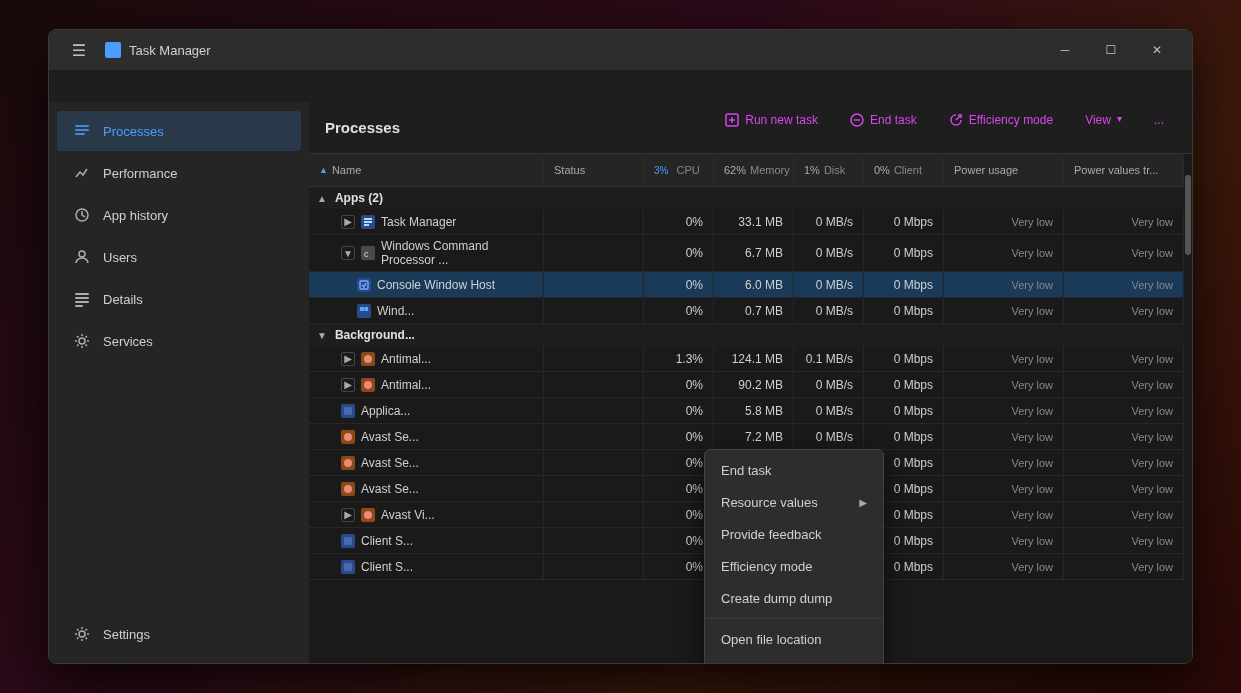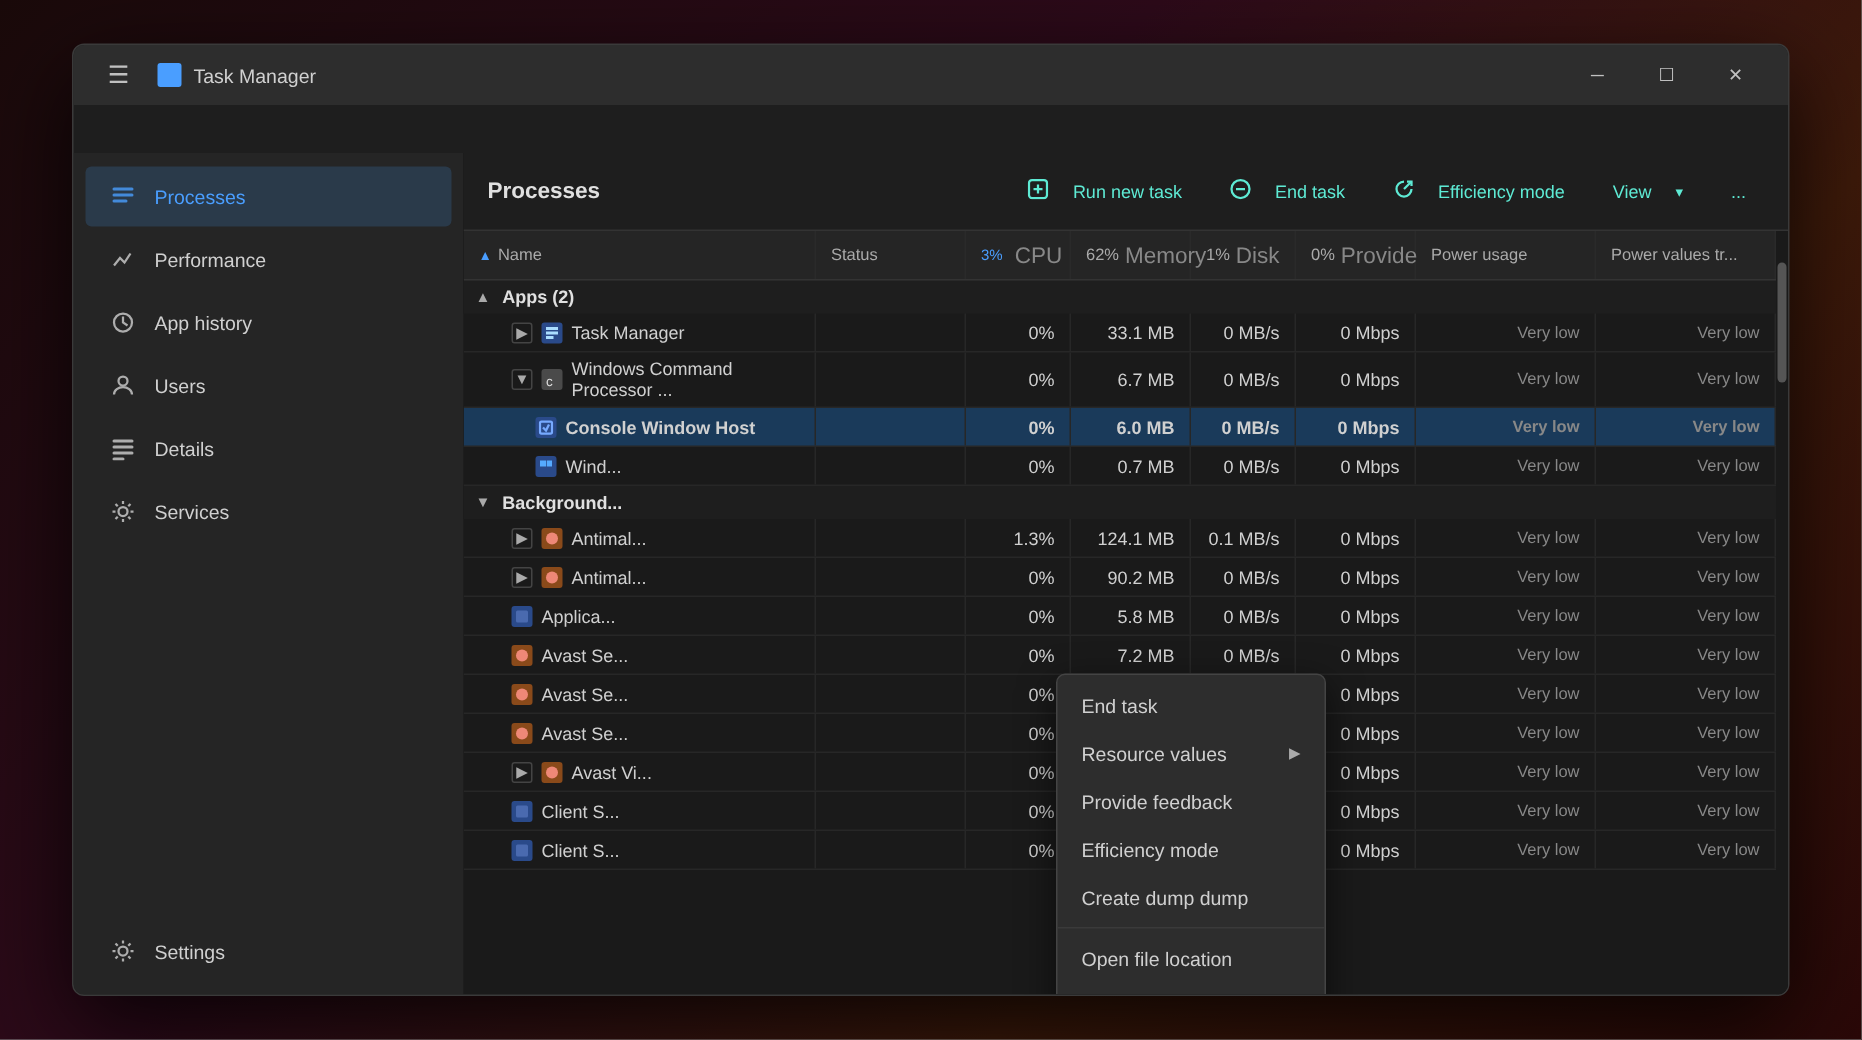--- a/index.html
+++ b/index.html
@@ -137,25 +137,24 @@
       font-size: 15px;
       font-weight: 600;
       color: #e0e0e0;
       margin-right: auto;
     }
     .toolbar-btn {
       height: 30px;
       padding: 0 12px;
       background: transparent;
       border: none;
-      color: #5eead4;
+      color: #d946ef;
       cursor: pointer;
       display: flex;
-      align-items: center;
-      gap: 16px;
+      gap: 6px;
       font-size: 12px;
       border-radius: 4px;
     }
     .toolbar-btn-icon { font-size: 14px; }
     .table-container {
       flex: 1;
       overflow-y: auto;
       overflow-x: hidden;
     }
     .table-header {
@@ -178,42 +177,42 @@
       cursor: pointer;
       user-select: none;
       border-right: 1px solid #2a2a2a;
       gap: 4px;
     }
     .sort-btn.name-col {
       justify-content: flex-start;
     }
     .col-subtitle {
       display: block;
-      font-size: 15px;
+      font-size: 11px;
       color: #888;
     }
     .group-header {
       display: flex;
       align-items: center;
       padding: 4px 8px;
       background: #1e1e1e;
       color: #e0e0e0;
       font-weight: 600;
       font-size: 12px;
       cursor: pointer;
       gap: 4px;
     }
     .group-header .chevron { font-size: 10px; color: #aaa; margin-right: 4px; }
     .table-row {
       display: grid;
       grid-template-columns: 1fr 100px 70px 80px 70px 80px 120px 120px;
       border-bottom: 1px solid #272727;
       min-height: 26px;
     }
-    .table-row.selected { background: #1a3a5a; font-weight: bold; }
+    .table-row.selected { background: #1a3a5a; }
     .table-cell {
       padding: 4px 10px;
       display: flex;
       align-items: center;
       font-size: 12px;
       color: #d0d0d0;
       justify-content: flex-end;
       border-right: 1px solid #272727;
     }
     .table-cell.name-cell {
@@ -462,21 +461,21 @@
             <div class="sort-btn">
               <span>62%</span>
               <span class="col-subtitle">Memory</span>
             </div>
             <div class="sort-btn">
               <span>1%</span>
               <span class="col-subtitle">Disk</span>
             </div>
             <div class="sort-btn">
               <span>0%</span>
-              <span class="col-subtitle">Provide</span>
+              <span class="col-subtitle">Client</span>
             </div>
             <div class="sort-btn">
               <span>Power usage</span>
             </div>
             <div class="sort-btn">
               <span>Power values tr...</span>
             </div>
           </div>
 
           <div class="group-header">

